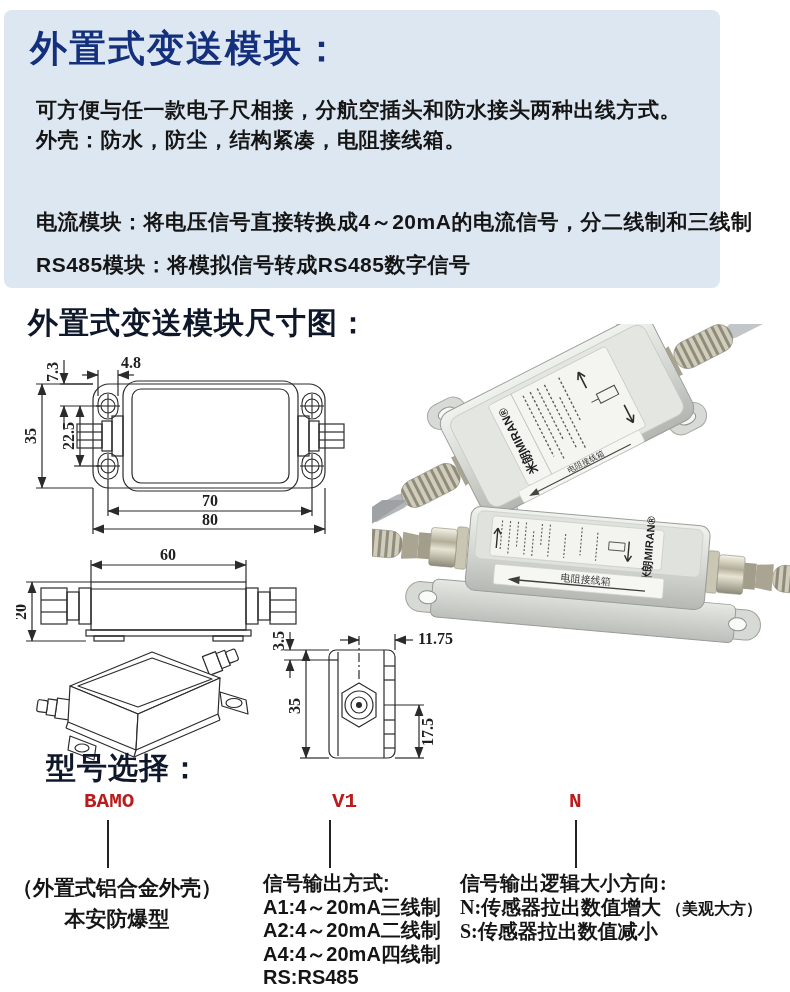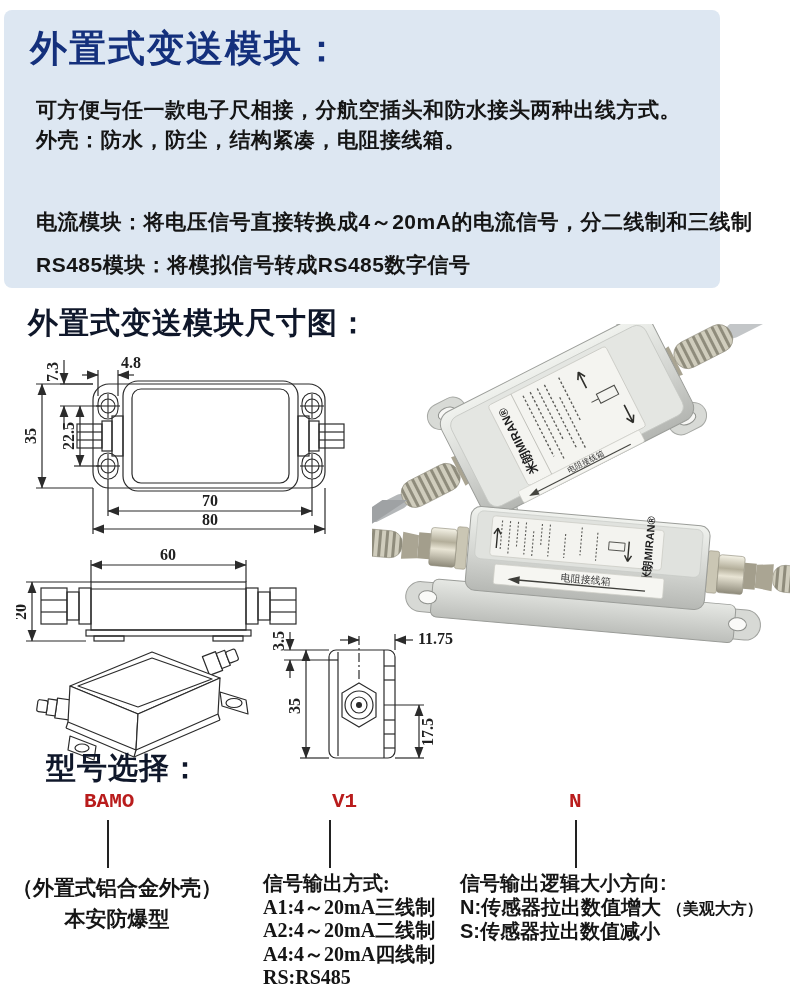--- a/index.html
+++ b/index.html
@@ -19,22 +19,22 @@
                  letter-spacing:1px;white-space:nowrap;font-family:Liberation Mono, monospace;}
   
   svg text.dim{font-family:"Liberation Serif","DejaVu Serif",serif;font-size:16px;
                font-weight:bold;fill:#1f1f1f;}
   
   .code{position:absolute;top:790px;font-family:"Liberation Mono","DejaVu Sans Mono",monospace;
         font-weight:bold;font-size:21px;color:#b91c1c;}
   .drop-line{position:absolute;top:820px;height:48px;width:0;border-left:2px solid #222;}
   .mcol{position:absolute;top:872px;color:#151515;font-weight:600;}
   .mcol1{left:10px;width:214px;text-align:center;font-size:21px;line-height:31px;}
-  .mcol2{left:263px;font-size:20px;line-height:23.5px;white-space:nowrap;font-family:Liberation Serif, serif;}
-  .mcol3{left:460px;font-size:20px;line-height:23.5px;white-space:nowrap;}
+  .mcol2{left:263px;font-size:20px;line-height:23.5px;white-space:nowrap;}
+  .mcol3{left:460px;font-size:20px;line-height:23.5px;white-space:nowrap;font-family:Liberation Serif, serif;}
   .note-small{font-size:16px;font-weight:600;}
 </style>
 </head>
 <body>
 
 <div class="page">
 
   <div class="intro-panel">
     <div class="intro-title">外置式变送模块：</div>
   </div>

